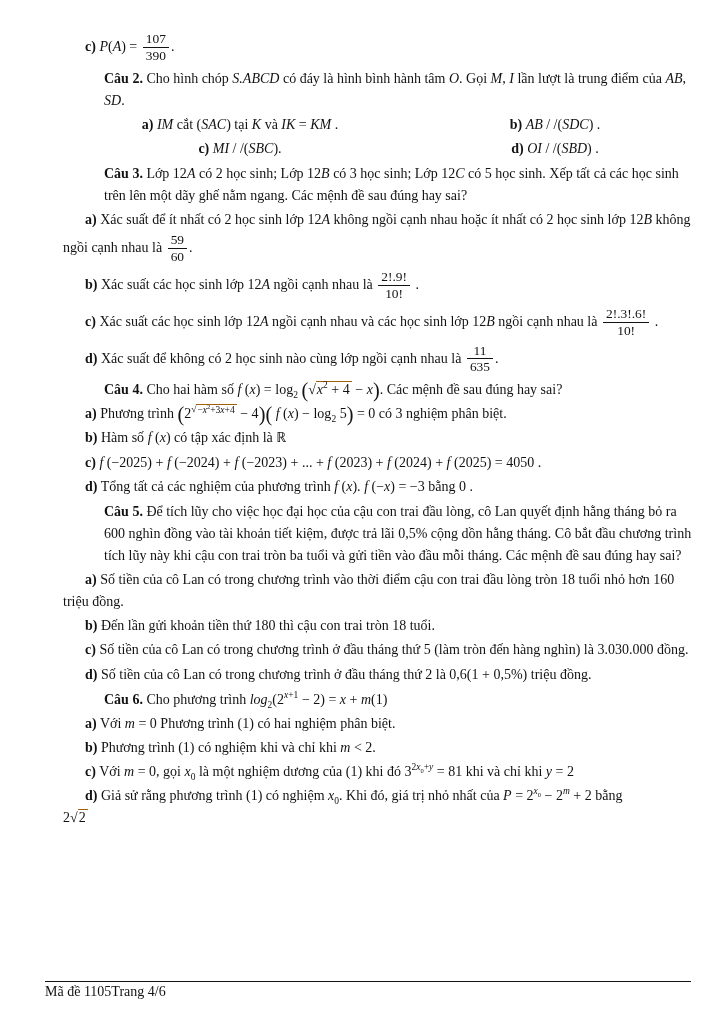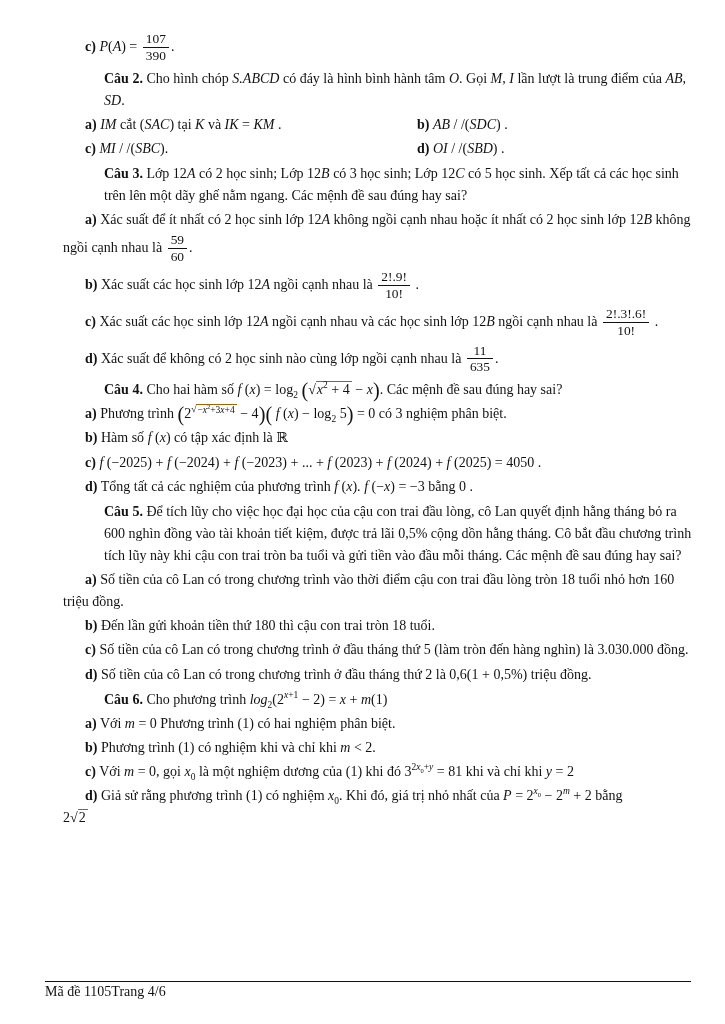--- a/index.html
+++ b/index.html
@@ -8,38 +8,38 @@
     background:#ffffff;color:#121212;
     font-family:"Liberation Serif","DejaVu Serif",serif;
     font-size:14px;position:relative;overflow:hidden;
   }
   .page{
     position:absolute;inset:0;
     padding:28px 32px 0 63px;
     box-sizing:border-box;
   }
   p{margin:2px 0;line-height:1.58;text-align:left;}
-  .opt{text-indent:22px;}
+  .opt{text-indent:22px;font-family:Liberation Serif, serif;}
   .head{margin-top:3px;margin-left:41px;}
   b{font-weight:bold;}
   i{font-style:italic;}
   sup{font-size:0.68em;line-height:0;}
   sub{font-size:0.68em;line-height:0;}
   
   .fr{display:inline-block;vertical-align:middle;text-align:center;
       line-height:1.18;font-size:0.96em;text-indent:0;margin:1px 2px;}
   .fr .n{display:block;border-bottom:1px solid #121212;padding:0 3px;}
   .fr .d{display:block;padding:0 3px;}
   
   .sq{white-space:nowrap;}
   .sq .sr{border-top:1px solid #a16207;padding:0 2px 0 1px;}
   
   .bp{font-size:1.45em;vertical-align:-0.14em;line-height:0;}
   
-  .cols{display:grid;grid-template-columns:332px 1fr;line-height:1.58;margin:2px 0;}
+  .cols{display:grid;grid-template-columns:332px 1fr;line-height:1.58;margin:2px 0;text-align:center;}
   .cols .cell{text-indent:22px;}
   
   .footer{
     position:absolute;left:45px;right:34px;bottom:24px;
     border-top:1.4px solid #121212;
     display:flex;
     padding-top:2px;font-size:14px;
   }
 </style>
 </head>

